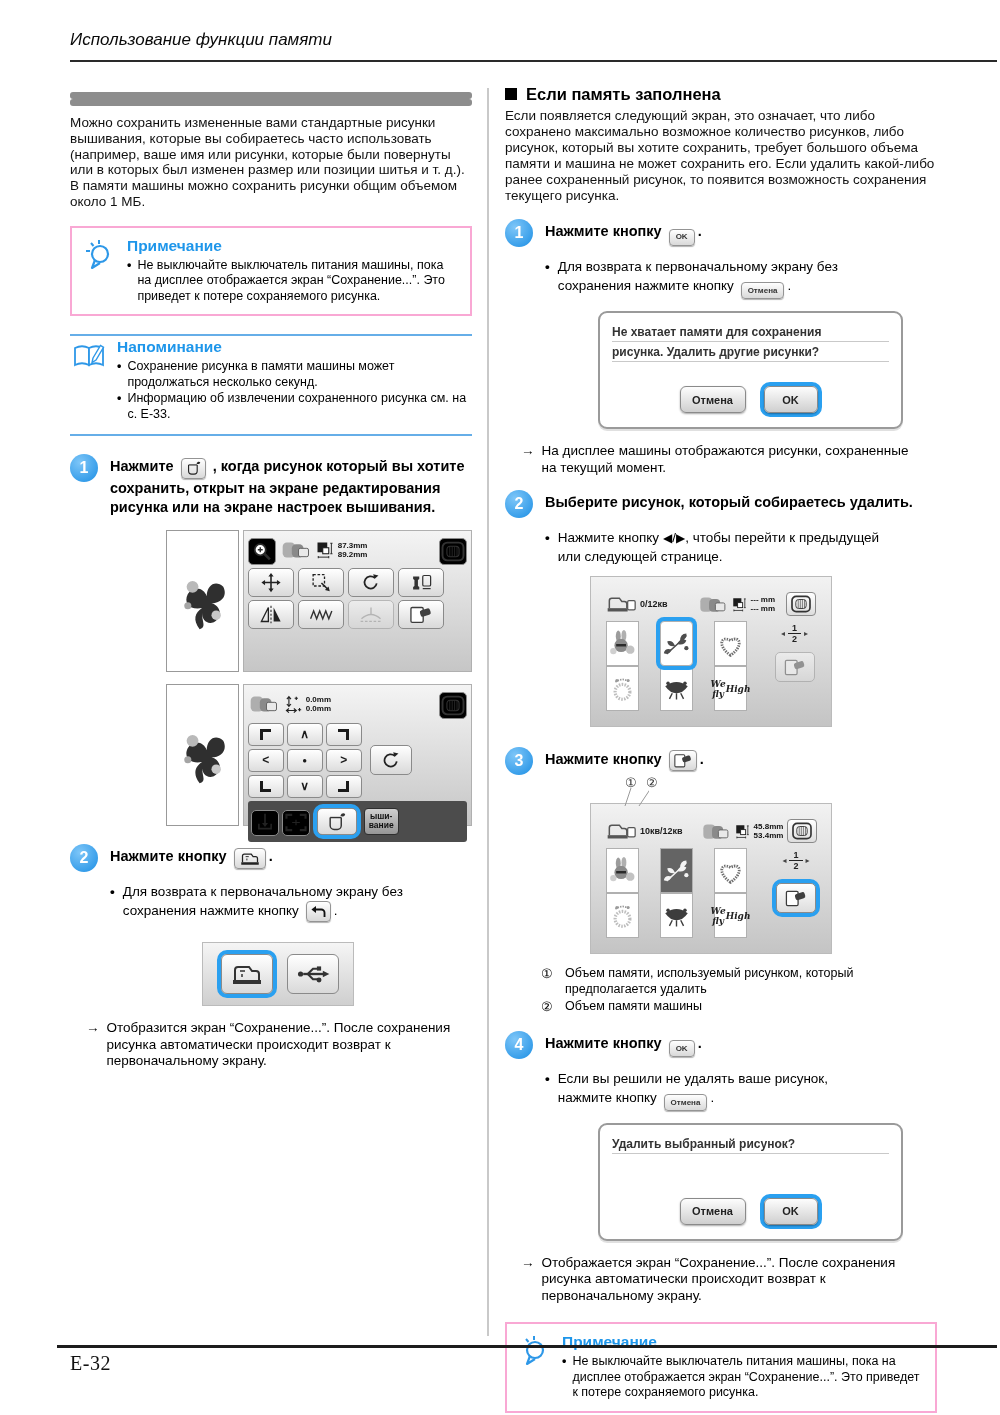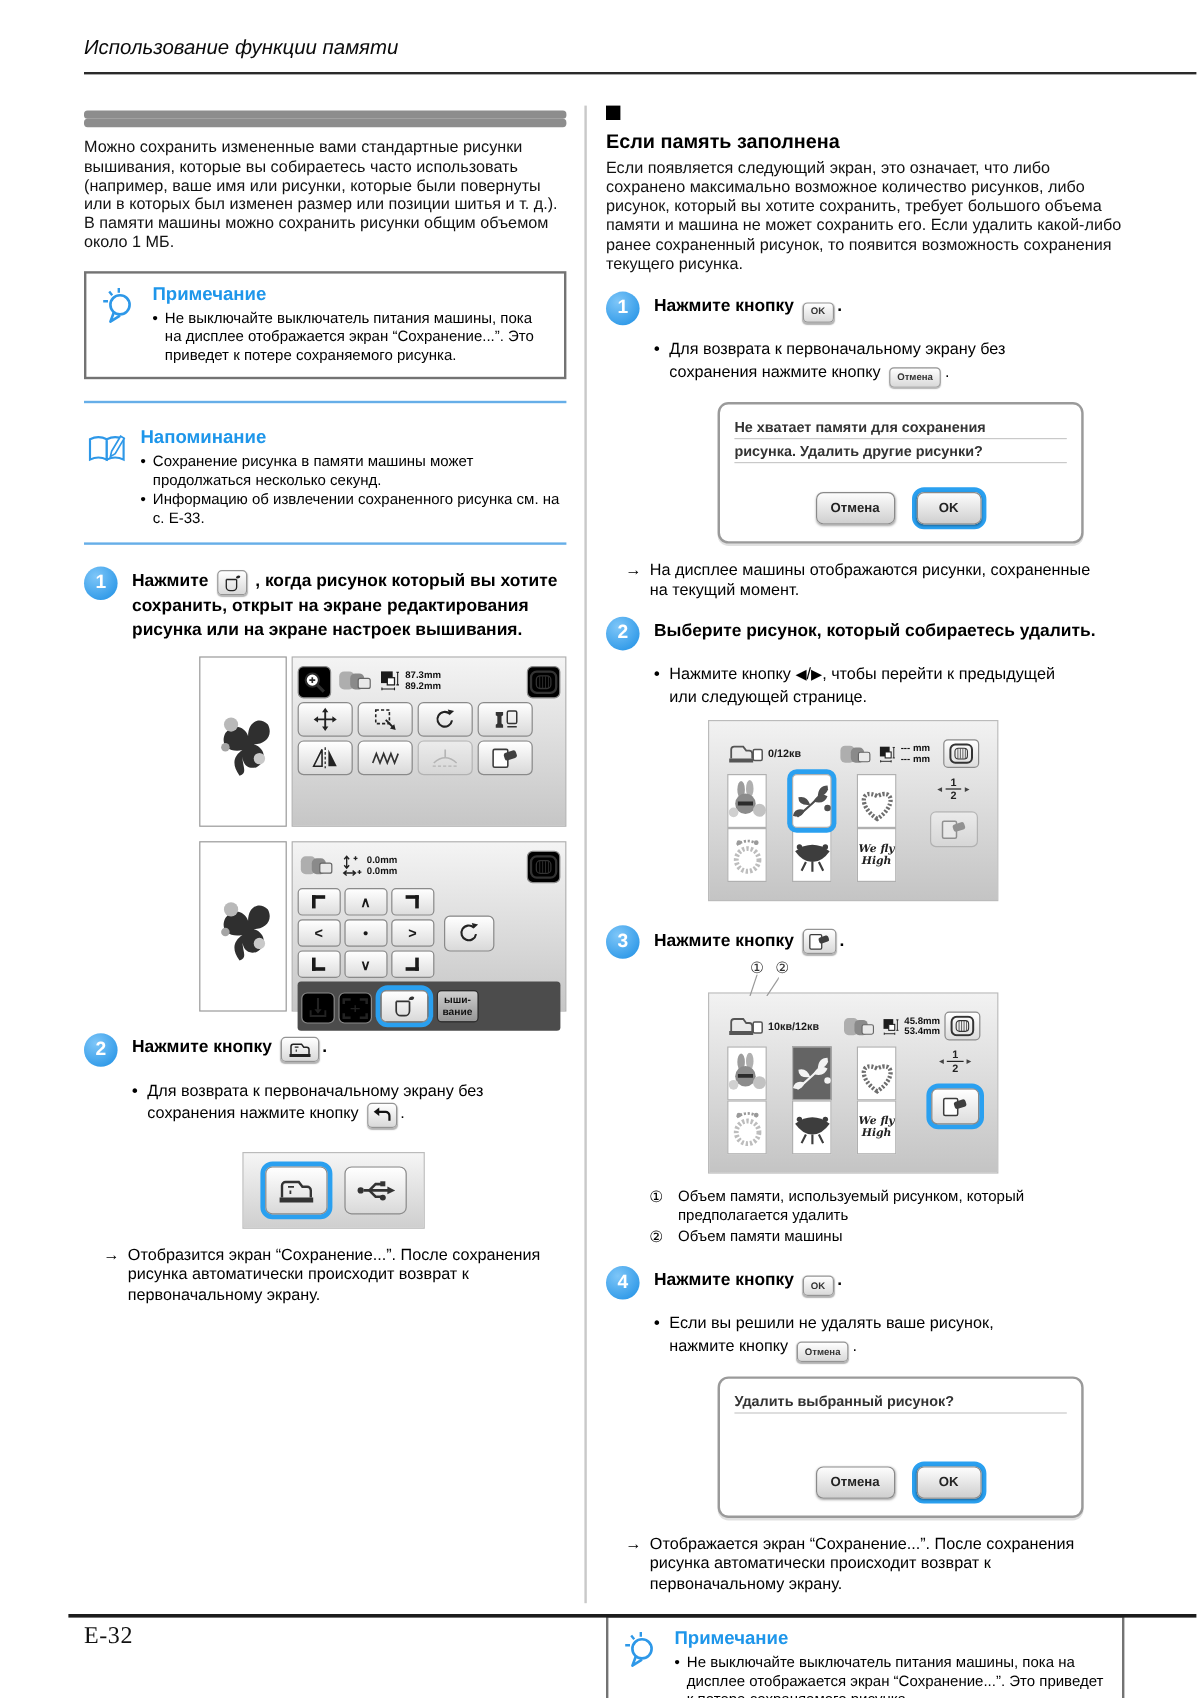--- a/index.html
+++ b/index.html
@@ -17,22 +17,22 @@
 
   .col-left  { position:absolute; left:70px;  top:92px; width:402px; }
   .col-right { position:absolute; left:505px; top:85px; width:432px; }
 
   
   .tbar { height:7px; background:#8d8d8d; border-radius:3px; }
   .sec-title { font-size:20px; font-weight:bold; line-height:26px; padding:5px 2px 5px 8px; }
   .intro { margin-top:9px; font-size:13.5px; line-height:15.8px; color:#111; }
 
   
-  .notebox { border:2px solid #737373; padding:9px 10px 10px; margin-top:16px; display:flex; gap:9px; background:#fff; }
-  .remind  { border-top:2px solid #66aee8; border-bottom:2px solid #66aee8; padding:20px 2px 12px; margin-top:18px; display:flex; gap:9px; }
+  .notebox { border:2px solid #f9a8d4; padding:9px 10px 10px; margin-top:16px; display:flex; gap:9px; background:#fff; }
+  .remind  { border-top:2px solid #66aee8; border-bottom:2px solid #66aee8; padding:2px 2px 12px; margin-top:18px; display:flex; gap:9px; }
   .nicon { flex:0 0 36px; padding-top:2px; }
   .nicon svg { width:34px; height:32px; }
   .ntitle { color:#1e96ea; font-weight:bold; font-size:15.5px; margin-bottom:3px; }
   .nlist { list-style:none; font-size:12.5px; line-height:15.5px; }
   .nlist li { display:flex; gap:6px; margin-top:1px; }
   .nlist .b { font-weight:bold; }
 
   
   .step { display:flex; gap:12px; margin-top:18px; align-items:flex-start; }
   .stepnum { flex:0 0 28px; height:28px; border-radius:50%; background:radial-gradient(circle at 35% 30%, #7ec6f8, #1b8ee4); color:#fff; font-weight:bold; font-size:16px; display:flex; align-items:center; justify-content:center; }
@@ -71,39 +71,39 @@
   .c-tl { border-top:3px solid #1a1a1a; border-left:3px solid #1a1a1a; }
   .c-tr { border-top:3px solid #1a1a1a; border-right:3px solid #1a1a1a; }
   .c-bl { border-bottom:3px solid #1a1a1a; border-left:3px solid #1a1a1a; }
   .c-br { border-bottom:3px solid #1a1a1a; border-right:3px solid #1a1a1a; }
 
   .saveshot { width:152px; height:64px; background:linear-gradient(#f5f5f5,#cfcfcf); border:1px solid #bbb; display:flex; align-items:center; justify-content:center; gap:10px; margin:20px 0 0 132px; }
   .bigbtn { width:52px; height:40px; background:linear-gradient(#ffffff,#d9d9d9); border:1px solid #8a8a8a; border-radius:6px; display:flex; align-items:center; justify-content:center; color:#333; }
   .bigbtn svg { width:34px; height:26px; }
 
   
-  .h2 { display:flex; gap:9px; align-items:flex-start; font-weight:bold; font-size:16.5px;flex-direction:column; }
+  .h2 { display:flex; gap:9px; align-items:flex-start; font-weight:bold; font-size:16.5px; }
   .sq { width:12px; height:12px; background:#000; margin-top:3px; flex:0 0 12px; }
   .rpara { margin-top:4px; font-size:13.5px; line-height:15.9px; color:#111; }
 
   .dlg { width:305px; border:2px solid #9a9a9a; border-radius:9px; background:#fff; margin:12px 0 0 93px; padding:9px 12px 12px; position:relative; height:118px; box-shadow:0 2px 0 rgba(0,0,0,.12); }
   .dlg-line { font-size:12px; font-weight:bold; color:#333; border-bottom:1px solid #c9c9c9; padding:3px 0 2px; }
   .dlg-btns { position:absolute; left:0; right:0; bottom:10px; display:flex; justify-content:center; gap:14px; align-items:center; }
   .gbtn { min-width:66px; height:27px; background:linear-gradient(#fdfdfd,#cfcfcf); border:1px solid #8a8a8a; border-radius:6px; font-size:11px; font-weight:bold; color:#222; display:flex; align-items:center; justify-content:center; box-shadow:0 1px 2px rgba(0,0,0,.35); padding:0 8px; }
   .gbtn.ok { min-width:54px; }
 
   
   .memshot { width:242px; margin:10px 0 0 85px; background:linear-gradient(#f2f2f2,#c4c4c4); border:1px solid #bbb; padding:15px; }
   .mem-top { display:flex; align-items:center; gap:4px; margin-bottom:5px; }
   .usage { font-size:9px; font-weight:bold; color:#1a1a1a; white-space:nowrap; }
   .fbtn { width:30px; height:24px; background:linear-gradient(#fff,#ddd); border:1px solid #8a8a8a; border-radius:4px; display:flex; align-items:center; justify-content:center; color:#333; flex:0 0 30px; }
   .fbtn svg { width:22px; height:18px; }
   .mem-body { display:flex; gap:5px; }
   .mem-grid { display:grid; grid-template-columns:repeat(3,54px); }
-  .cell { width:33px; height:45px; background:#fff; border:1px solid #b0b0b0; display:flex; flex-direction:column; align-items:center; justify-content:center; color:#4d4d4d; }
+  .cell { width:33px; height:45px; background:#fff; border:1px solid #b0b0b0; display:flex; flex-direction:row; align-items:center; justify-content:center; color:#4d4d4d; }
   .cell svg { width:40px; height:36px; }
   .cell.hlc { box-shadow:0 0 0 4px #2aa0f0; border-radius:4px; position:relative; z-index:2; }
   .cell.sel { background:#646464; color:#f3f3f3; }
   .wefly { font-family:"DejaVu Serif", serif; font-style:italic; font-weight:bold; font-size:9px; line-height:10px; text-align:center; color:#222; }
   .mem-side { display:flex; flex-direction:column; align-items:center; gap:8px; padding-top:2px; width:46px; }
   .pager { display:flex; align-items:center; gap:3px; font-size:8px; color:#444; }
   .frac { display:flex; flex-direction:column; align-items:center; font-size:9px; font-weight:bold; color:#222; }
   .frac .top { border-bottom:1px solid #222; padding:0 4px; }
   .sidebtn { width:40px; height:30px; background:linear-gradient(#fff,#ddd); border:1px solid #8a8a8a; border-radius:5px; display:flex; align-items:center; justify-content:center; color:#333; }
   .sidebtn svg { width:24px; height:20px; }

